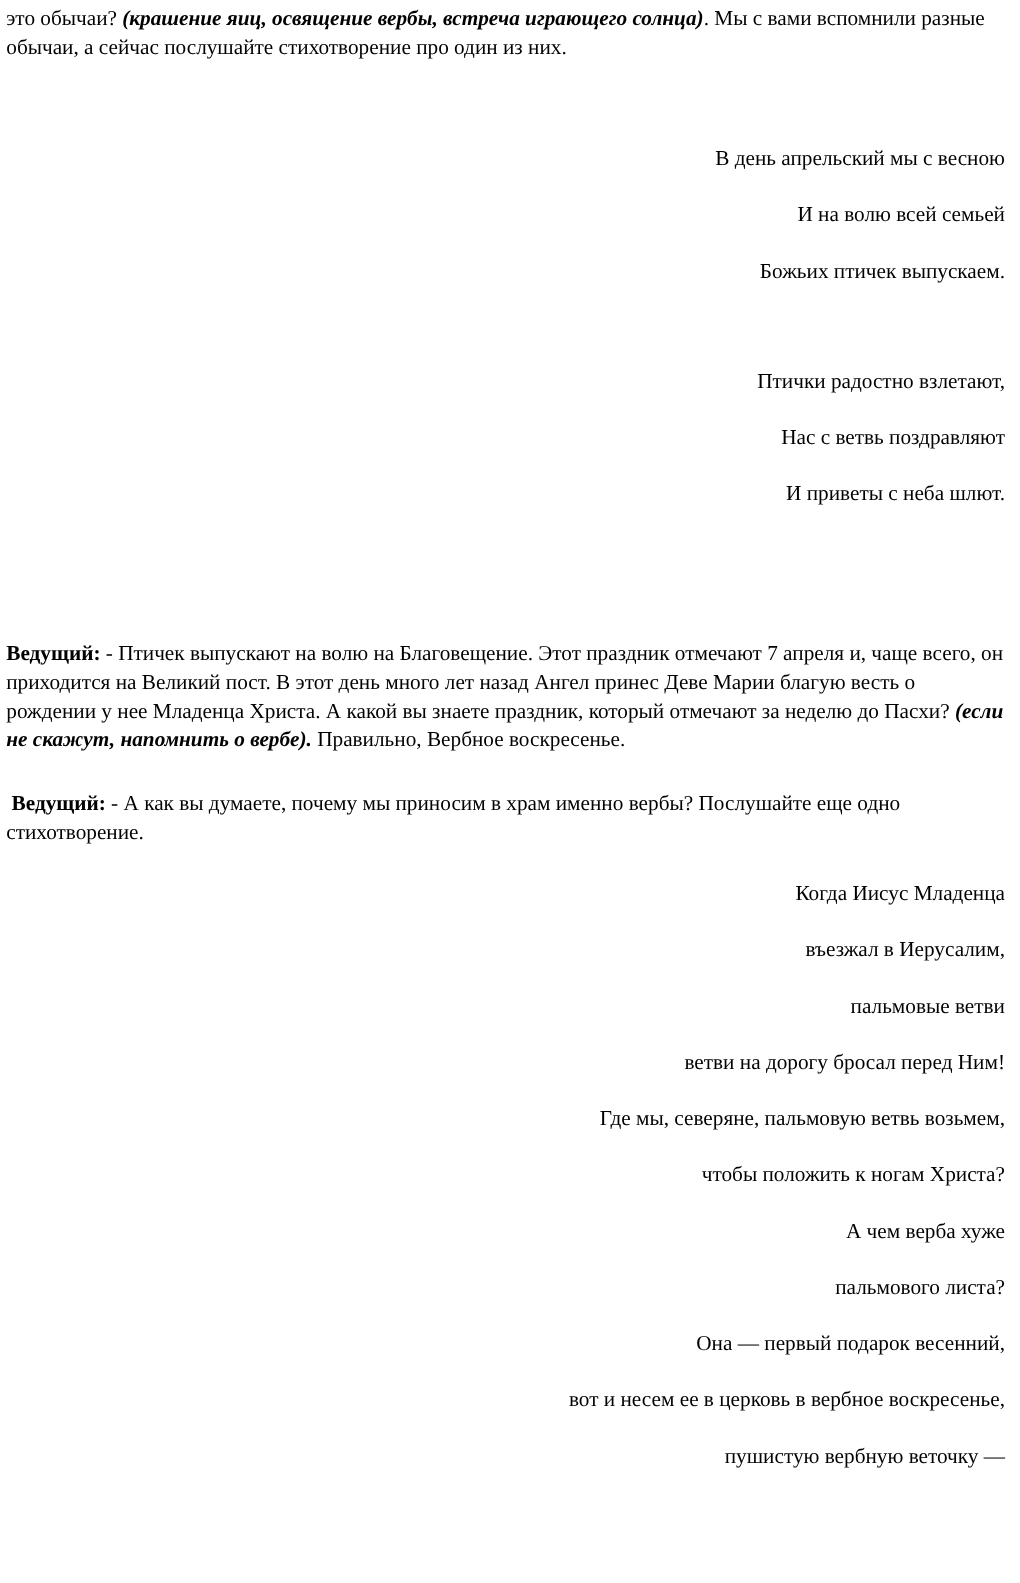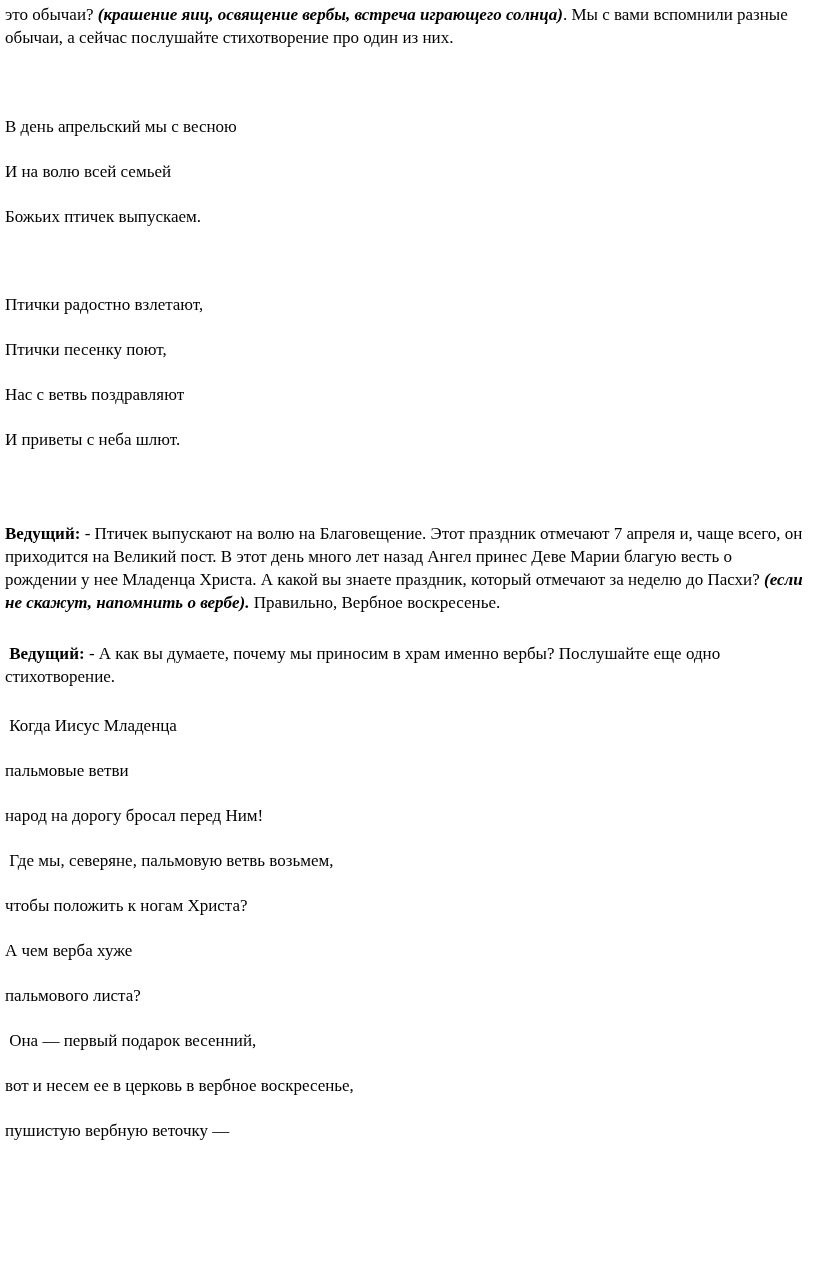--- a/index.html
+++ b/index.html
@@ -24,60 +24,61 @@
   p {
     margin: 0;
     line-height: 23px;
     white-space: pre-wrap;
   }
   .para {
     line-height: 23px;
   }
   .stanza .poem-line {
     margin-bottom: 22px; 
+    text-align: right;
   }
   .stanza .poem-line:last-child {
     margin-bottom: 0;
   }
   .stanza1 { margin-top: 66px; }
   .stanza2 { margin-top: 65px; }
-  .host1   { margin-top: 71px; }
+  .host1   { margin-top: 105px; }
   .host2   { margin-top: 28px; }
   .stanza3 { margin-top: 26px; }
   .b  { font-weight: bold; }
   .bi { font-weight: bold; font-style: italic; }
 </style>
 </head>
 <body>
 
 <div class="page">
 
   <p class="para"><span>это обычаи? </span><span class="bi">(крашение яиц, освящение вербы, встреча играющего солнца)</span><span>. Мы с вами вспомнили разные обычаи, а сейчас послушайте стихотворение про один из них.</span></p>
 
   <div class="stanza stanza1">
     <p class="poem-line">В день апрельский мы с весною</p>
     <p class="poem-line">И на волю всей семьей</p>
     <p class="poem-line">Божьих птичек выпускаем.</p>
   </div>
 
   <div class="stanza stanza2">
     <p class="poem-line">Птички радостно взлетают,</p>
-    <p class="poem-line">Птички песенку поют,</p>
     <p class="poem-line">Нас с ветвь поздравляют</p>
     <p class="poem-line">И приветы с неба шлют.</p>
   </div>
 
   <p class="para host1"><span class="b">Ведущий:</span><span> - Птичек выпускают на волю на Благовещение. Этот праздник отмечают 7 апреля и, чаще всего, он приходится на Великий пост. В этот день много лет назад Ангел принес Деве Марии благую весть о рождении у нее Младенца Христа. А какой вы знаете праздник, который отмечают за неделю до Пасхи? </span><span class="bi">(если не скажут, напомнить о вербе).</span><span> Правильно, Вербное воскресенье.</span></p>
 
   <p class="para host2"><span> </span><span class="b">Ведущий:</span><span> - А как вы думаете, почему мы приносим в храм именно вербы? Послушайте еще одно стихотворение.</span></p>
 
   <div class="stanza stanza3">
     <p class="poem-line"> Когда Иисус Младенца</p>
+    <p class="poem-line">въезжал в Иерусалим,</p>
     <p class="poem-line">пальмовые ветви</p>
-    <p class="poem-line">народ на дорогу бросал перед Ним!</p>
+    <p class="poem-line">ветви на дорогу бросал перед Ним!</p>
     <p class="poem-line"> Где мы, северяне, пальмовую ветвь возьмем,</p>
     <p class="poem-line">чтобы положить к ногам Христа?</p>
     <p class="poem-line">А чем верба хуже</p>
     <p class="poem-line">пальмового листа?</p>
     <p class="poem-line"> Она — первый подарок весенний,</p>
     <p class="poem-line">вот и несем ее в церковь в вербное воскресенье,</p>
     <p class="poem-line">пушистую вербную веточку —</p>
   </div>
 
 </div>

